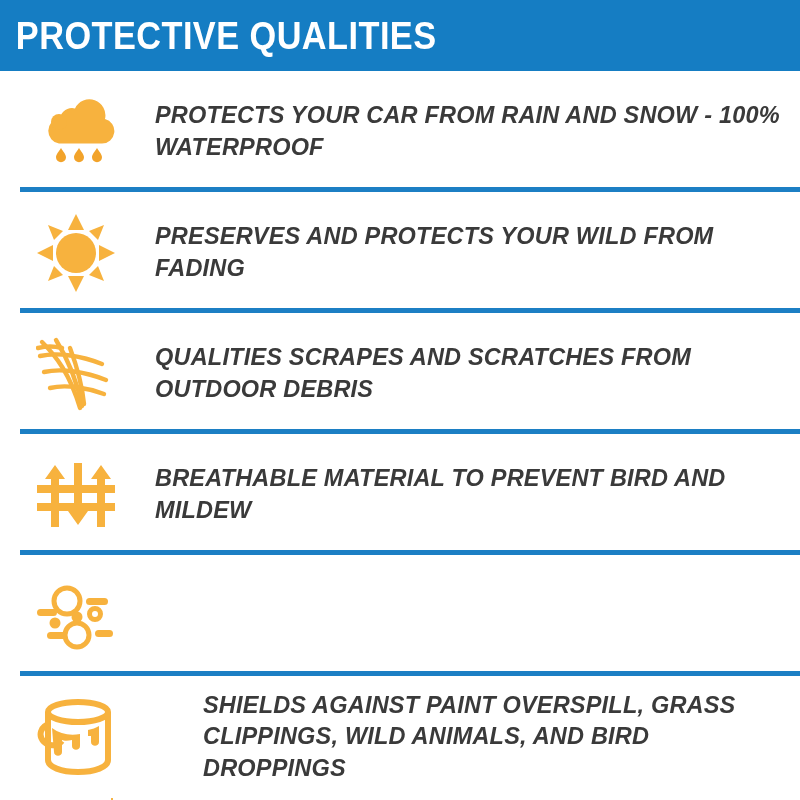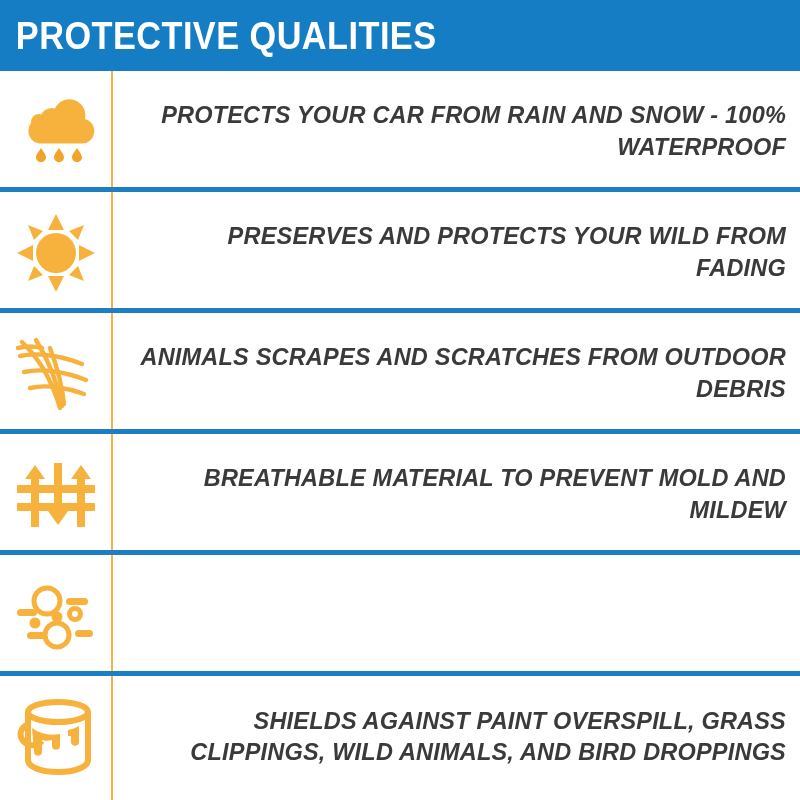--- a/index.html
+++ b/index.html
@@ -6,21 +6,20 @@
   html, body {
     width: 800px; height: 800px;
     background: #ffffff;
     font-family: "Liberation Sans", sans-serif;
     overflow: hidden;
   }
   .infographic {
     position: relative;
     width: 800px; height: 800px;
     background: #ffffff;
-    text-align: right;
   }
 
   
   .header {
     position: absolute;
     top: 0; left: 0;
     width: 800px; height: 71px;
     background: #157DC3;
     display: flex;
     align-items: center;
@@ -45,29 +44,30 @@
     width: 2px; height: 729px;
     background: #F5A623;
     opacity: 0.85;
   }
 
   
   .rows {
     position: absolute;
     top: 71px; left: 0;
     width: 800px;
+    padding-left: 20px;
   }
   .row {
     position: relative;
     display: flex;
     align-items: center;
     height: 121px;
     background: transparent;
   }
-  .row.tall { height: 122px; }
+  .row.tall { height: 122px; gap: 48px; }
   .row-divider {
     position: absolute;
     left: 0; bottom: 0;
     width: 800px; height: 5px;
     background: #1C7FC4;
     z-index: 3;
   }
 
   .icon-cell {
     width: 111px;
@@ -156,39 +156,39 @@
             <path d="M20 6 C30 22, 40 42, 46 72"></path>
             <path d="M34 14 C40 30, 46 50, 48 70"></path>
             <path d="M4 22 C22 18, 46 22, 66 30"></path>
             <path d="M8 38 C26 34, 50 38, 70 46"></path>
             <path d="M14 54 C30 50, 52 54, 68 60"></path>
             <path d="M2 14 C10 12, 18 12, 26 14"></path>
           </g>
         </svg>
       </div>
       <div class="text-cell">
-        <div class="row-text">ANIMALS SCRAPES AND SCRATCHES FROM OUTDOOR DEBRIS</div>
+        <div class="row-text">QUALITIES SCRAPES AND SCRATCHES FROM OUTDOOR DEBRIS</div>
       </div>
       <div class="row-divider"></div>
     </div>
 
     <div class="row">
       <div class="icon-cell">
         <svg width="78" height="80" viewBox="0 0 78 80">
           <g fill="#F7B23E">
             <path d="M18 10 L28 24 L22 24 L22 72 L14 72 L14 24 L8 24 Z"></path>
             <path d="M64 10 L74 24 L68 24 L68 72 L60 72 L60 24 L54 24 Z"></path>
             <path d="M41 70 L31 56 L37 56 L37 8 L45 8 L45 56 L51 56 Z"></path>
             <rect x="0" y="30" width="78" height="8"></rect>
             <rect x="0" y="48" width="78" height="8"></rect>
           </g>
         </svg>
       </div>
       <div class="text-cell">
-        <div class="row-text">BREATHABLE MATERIAL TO PREVENT MOLD AND MILDEW</div>
+        <div class="row-text">BREATHABLE MATERIAL TO PREVENT BIRD AND MILDEW</div>
       </div>
       <div class="row-divider"></div>
     </div>
 
     <div class="row">
       <div class="icon-cell">
         <svg width="86" height="76" viewBox="0 0 86 76">
           <g fill="none" stroke="#F7B23E" stroke-width="5">
             <circle cx="34" cy="23" r="13"></circle>
             <circle cx="44" cy="57" r="12"></circle>

